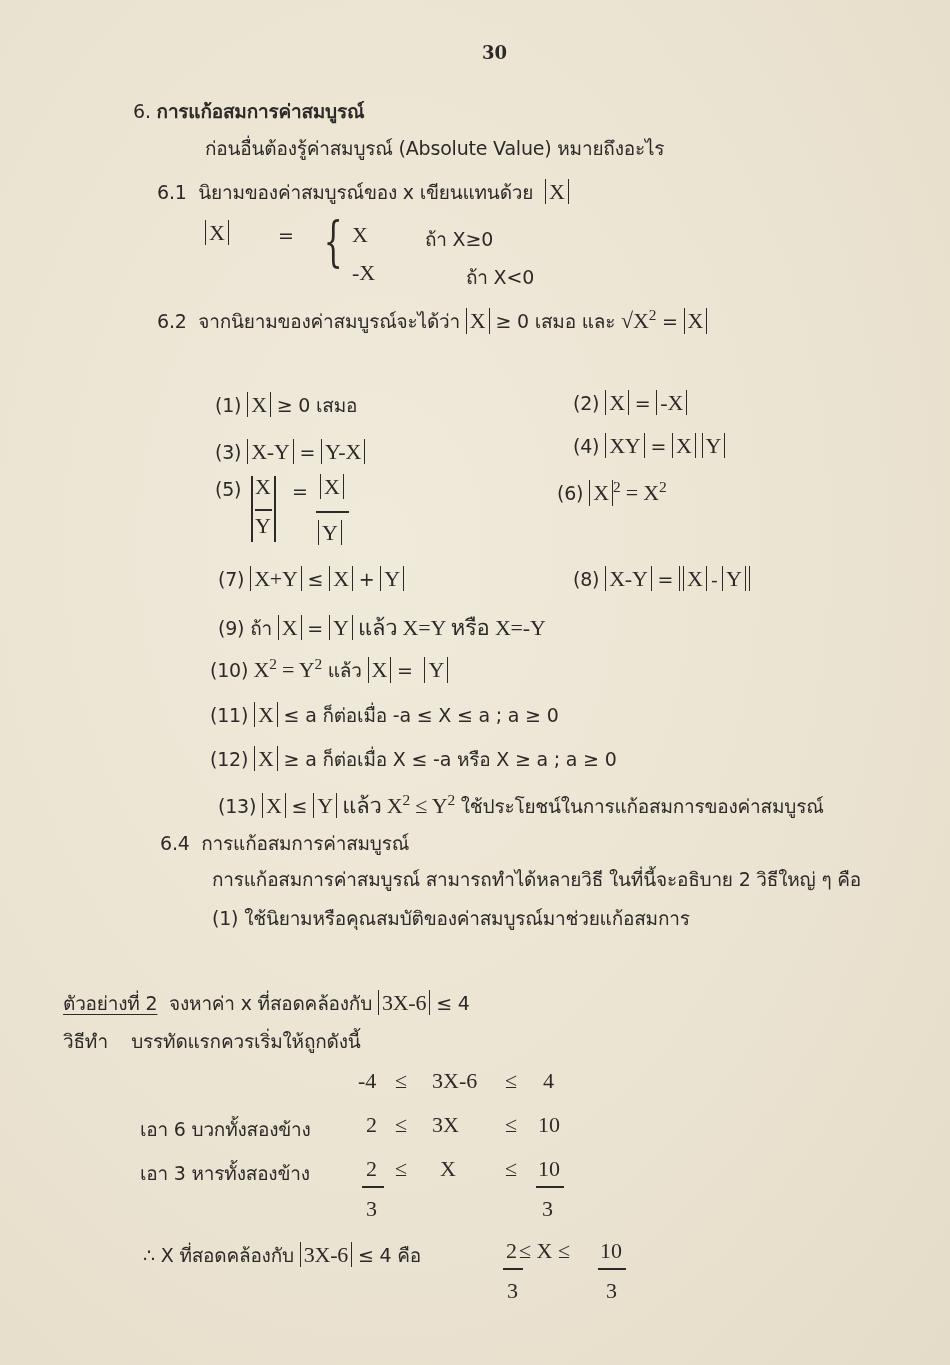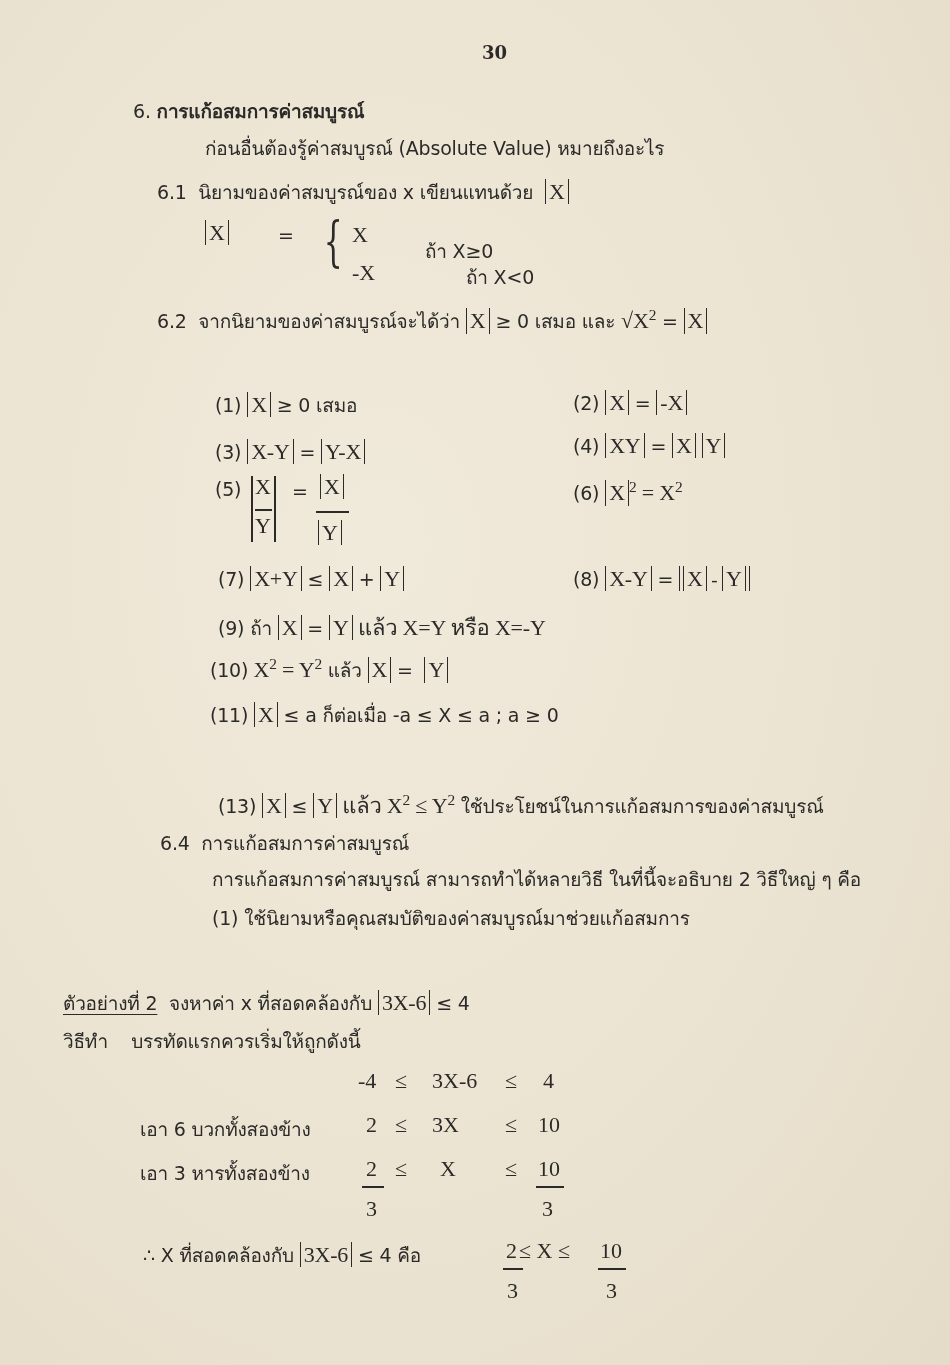--- a/index.html
+++ b/index.html
@@ -43,21 +43,21 @@
     <span>นิยามของค่าสมบูรณ์ของ x เขียนแทนด้วย</span>&nbsp;
     <span class="abs-bar m">X</span>
   </div>
 
   <div class="abs m" style="left:205px;top:220px;">
     <span class="abs-bar">X</span>
   </div>
   <div class="abs t" style="left:278px;top:224px;">=</div>
   <div class="abs brace" style="left:316px;top:215px;">{</div>
   <div class="abs m" style="left:352px;top:222px;">X</div>
-  <div class="abs t" style="left:425px;top:224px;margin-top:12px;">ถ้า  X≥0</div>
+  <div class="abs t" style="left:425px;top:224px;">ถ้า  X≥0</div>
   <div class="abs m" style="left:352px;top:260px;">-X</div>
   <div class="abs t" style="left:425px;top:262px;margin-left:41px;">ถ้า  X&lt;0</div>
 
   <div class="abs t" style="left:157px;top:306px;">
     <span>6.2</span>&nbsp;
     <span>จากนิยามของค่าสมบูรณ์จะได้ว่า</span>
     <span class="abs-bar m">X</span>
     <span>≥ 0 เสมอ และ</span>
     <span class="m"><span>√X</span><sup>2</sup></span><span> = </span><span class="abs-bar m">X</span>
   </div>
@@ -85,21 +85,21 @@
   <div class="vbar" style="left:251px;top:476px;height:66px;"></div>
   <div class="abs m" style="left:255px;top:474px;">X</div>
   <div class="rule" style="left:255px;top:509px;width:17px;"></div>
   <div class="abs m" style="left:255px;top:513px;">Y</div>
   <div class="vbar" style="left:274px;top:476px;height:66px;"></div>
   <div class="abs t" style="left:292px;top:480px;">=</div>
   <div class="abs m" style="left:320px;top:474px;"><span class="abs-bar">X</span></div>
   <div class="rule" style="left:316px;top:511px;width:33px;"></div>
   <div class="abs m" style="left:318px;top:520px;"><span class="abs-bar">Y</span></div>
 
-  <div class="abs t" style="left:573px;top:478px;text-align:right;">
+  <div class="abs t" style="left:557px;top:478px;text-align:right;">
     <span>(6)</span>
     <span class="m"><span class="abs-bar">X</span><sup>2</sup><span> = X</span><sup>2</sup></span>
   </div>
 
   <div class="abs t" style="left:218px;top:566px;">
     <span>(7)</span>
     <span class="abs-bar m">X+Y</span><span> ≤ </span><span class="abs-bar m">X</span><span> + </span><span class="abs-bar m">Y</span>
   </div>
   <div class="abs t" style="left:573px;top:566px;">
     <span>(8)</span>
@@ -113,20 +113,24 @@
 
   <div class="abs t" style="left:210px;top:655px;">
     <span>(10)</span><span class="m"><span> X</span><sup>2</sup><span> = Y</span><sup>2</sup></span><span> แล้ว </span><span class="abs-bar m">X</span><span> = </span>&nbsp;<span class="abs-bar m">Y</span>
   </div>
 
   <div class="abs t" style="left:210px;top:700px;">
     <span>(11)</span>
     <span class="abs-bar m">X</span><span> ≤ a  ก็ต่อเมื่อ -a ≤ X ≤ a ;  a ≥ 0</span>
   </div>
 
+  <div class="abs t" style="left:210px;top:744px;">
+    <span>(12)</span>
+    <span class="abs-bar m">X</span><span> ≥ a  ก็ต่อเมื่อ X ≤ -a หรือ X ≥ a ; a ≥ 0</span>
+  </div>
 
   <div class="abs t" style="left:218px;top:788px;">
     <span>(13)</span>
     <span class="abs-bar m">X</span><span> ≤ </span><span class="abs-bar m">Y</span><span class="m"><span>  แล้ว X</span><sup>2</sup><span> ≤ Y</span><sup>2</sup></span><span> ใช้ประโยชน์ในการแก้อสมการของค่าสมบูรณ์</span>
   </div>
 
   <div class="abs t" style="left:160px;top:828px;">
     <span>6.4</span>&nbsp;
     <span>การแก้อสมการค่าสมบูรณ์</span>
   </div>

